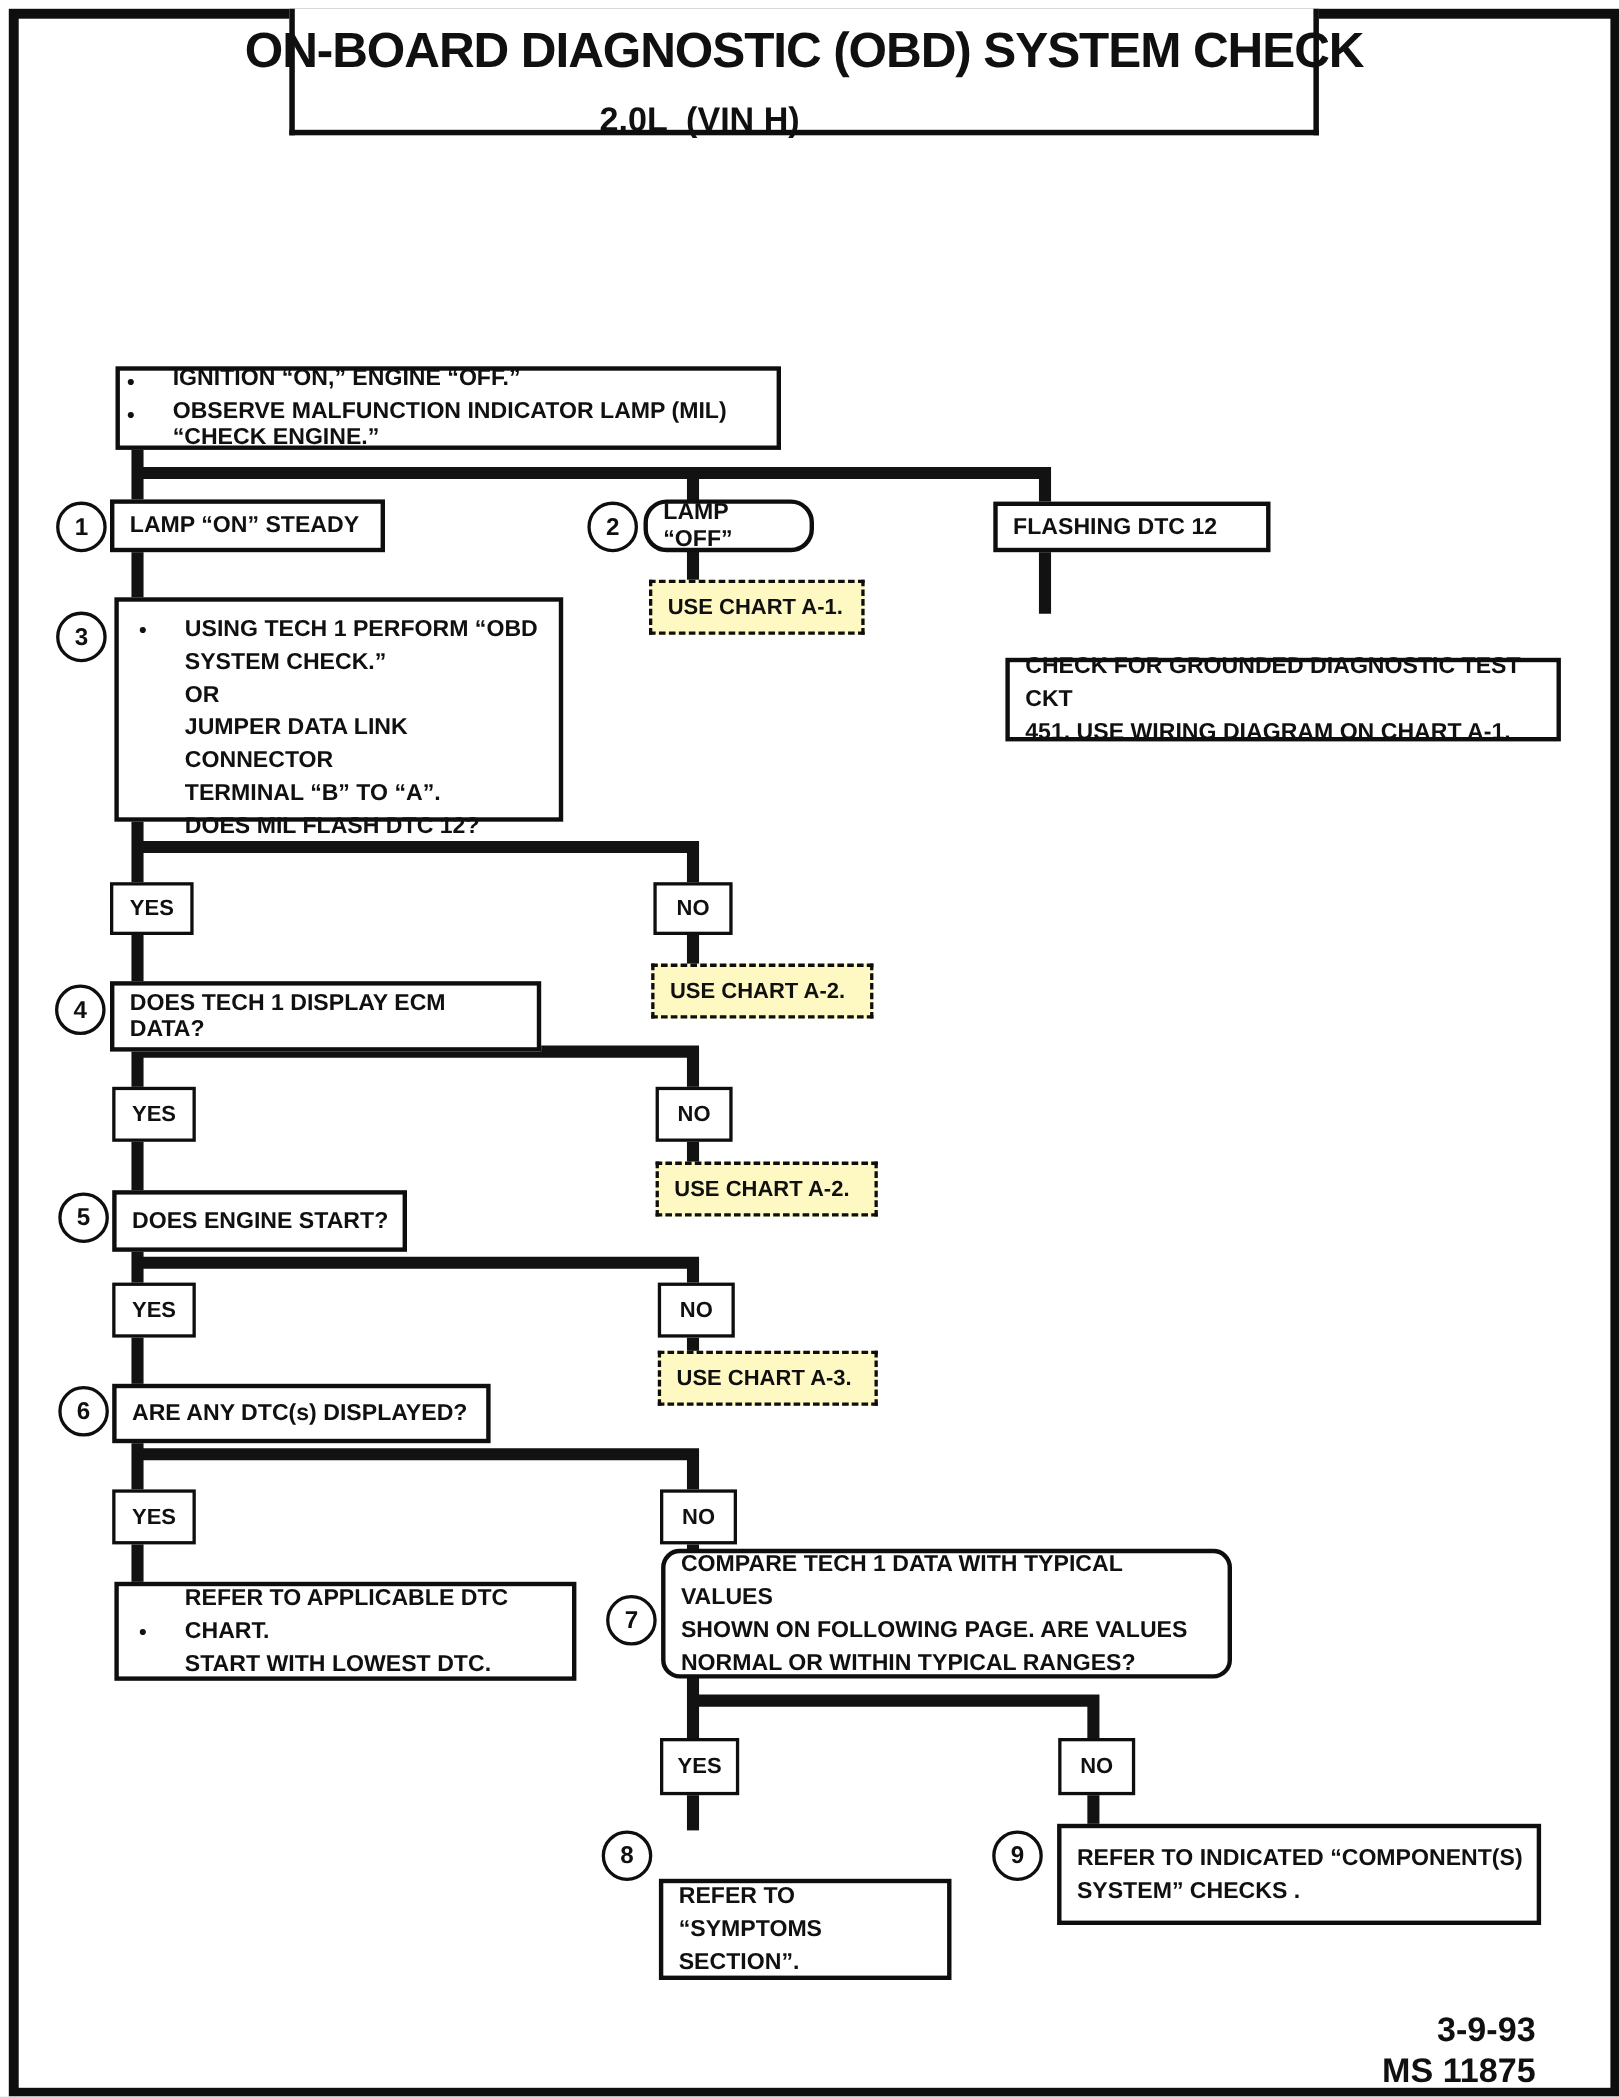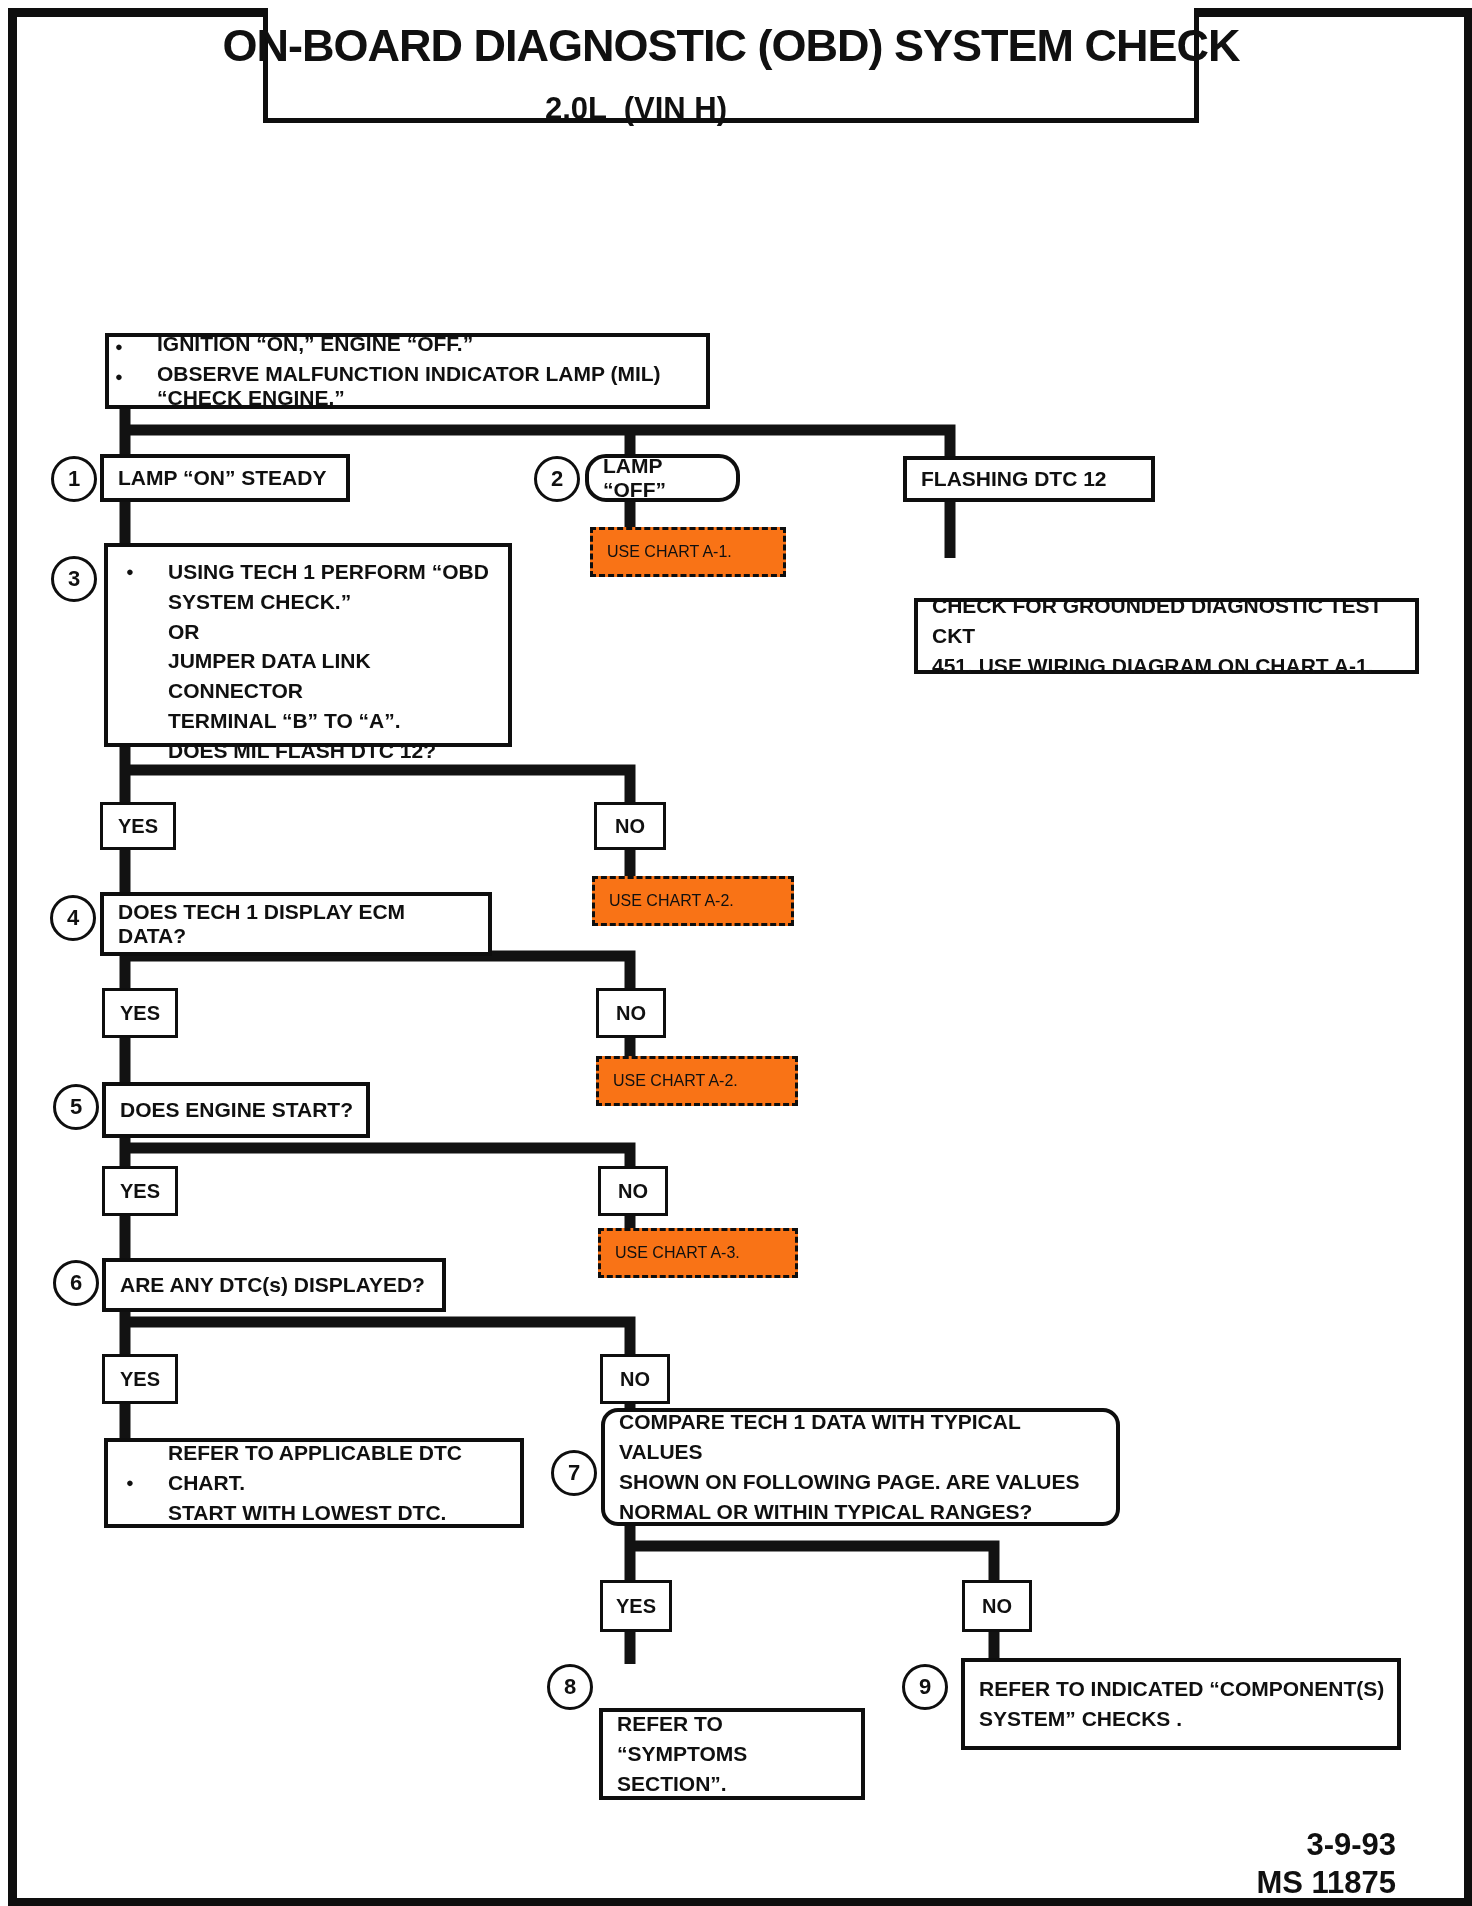--- a/index.html
+++ b/index.html
@@ -10,22 +10,22 @@
   #frame{position:absolute;left:8px;top:8px;width:1447px;height:1881px;border:9px solid #0e0e0e;}
   #titlebox{
     position:absolute;left:263px;top:8px;width:926px;height:110px;background:#fff;
     border-left:5px solid #0e0e0e;border-right:5px solid #0e0e0e;border-bottom:5px solid #0e0e0e;
     display:flex;flex-direction:column;align-items:center;justify-content:center;
   }
   .title{font-size:45px;font-weight:bold;letter-spacing:-1px;white-space:pre;margin-top:20px;}
   .subtitle{font-size:31px;font-weight:bold;white-space:pre;margin-top:19px;padding-right:190px;}
   .box{position:absolute;background:#fff;border:4px solid #0e0e0e;box-sizing:border-box;
        font-size:21px;font-weight:bold;display:flex;align-items:center;}
-  .dash{position:absolute;background:#f97316;border:3px dashed #0e0e0e;box-sizing:border-box;
-        font-size:16px;font-weight:normal;display:flex;align-items:center;padding-left:14px;}
+  .dash{position:absolute;background:#fef9c3;border:3px dashed #0e0e0e;box-sizing:border-box;
+        font-size:20px;font-weight:bold;display:flex;align-items:center;padding-left:14px;}
   .yn{position:absolute;background:#fff;border:3px solid #0e0e0e;box-sizing:border-box;
       font-size:20px;font-weight:bold;display:flex;align-items:center;justify-content:center;}
   .circ{position:absolute;width:46px;height:46px;border:3px solid #0e0e0e;border-radius:50%;
         box-sizing:border-box;background:#fff;display:flex;align-items:center;justify-content:center;
         font-size:22px;font-weight:bold;}
   .pad{padding-left:14px;padding-right:10px;}
   .ml{white-space:pre-line;line-height:1.42;}
   .bullet{font-size:13px;width:42px;flex:0 0 42px;text-align:left;padding-left:6px;align-self:flex-start;line-height:30px;}
   .brow{display:flex;align-items:flex-start;}
   #footer{position:absolute;right:76px;top:1826px;text-align:right;

